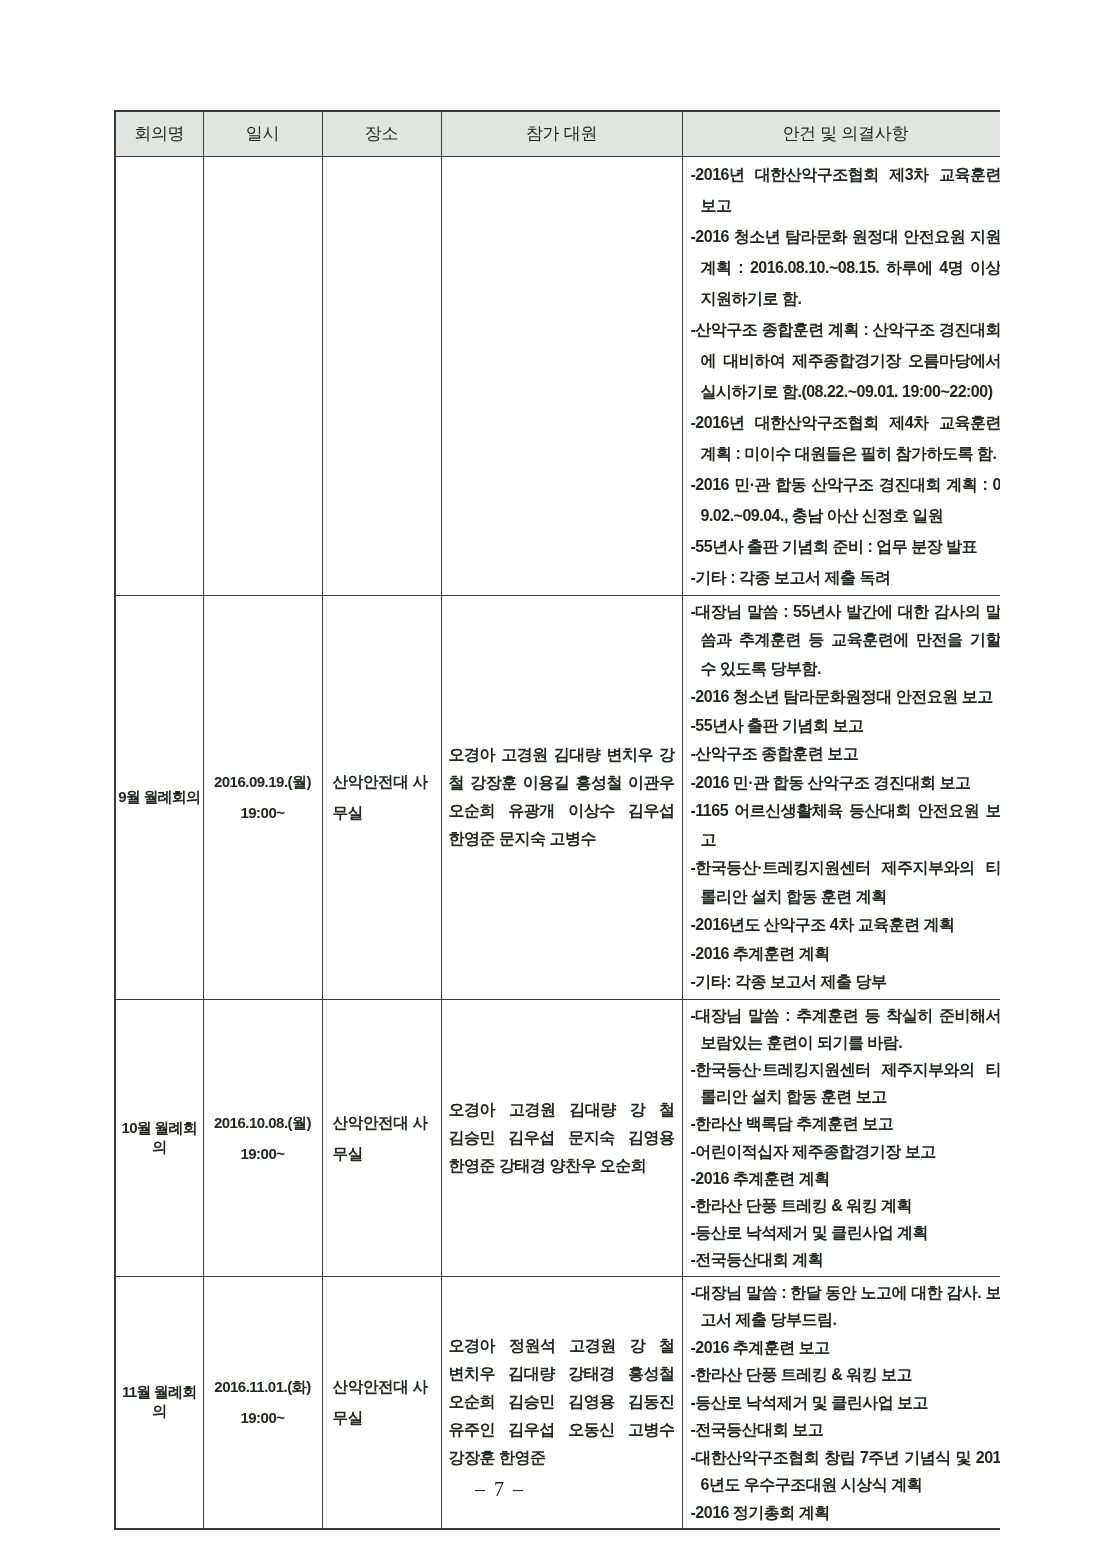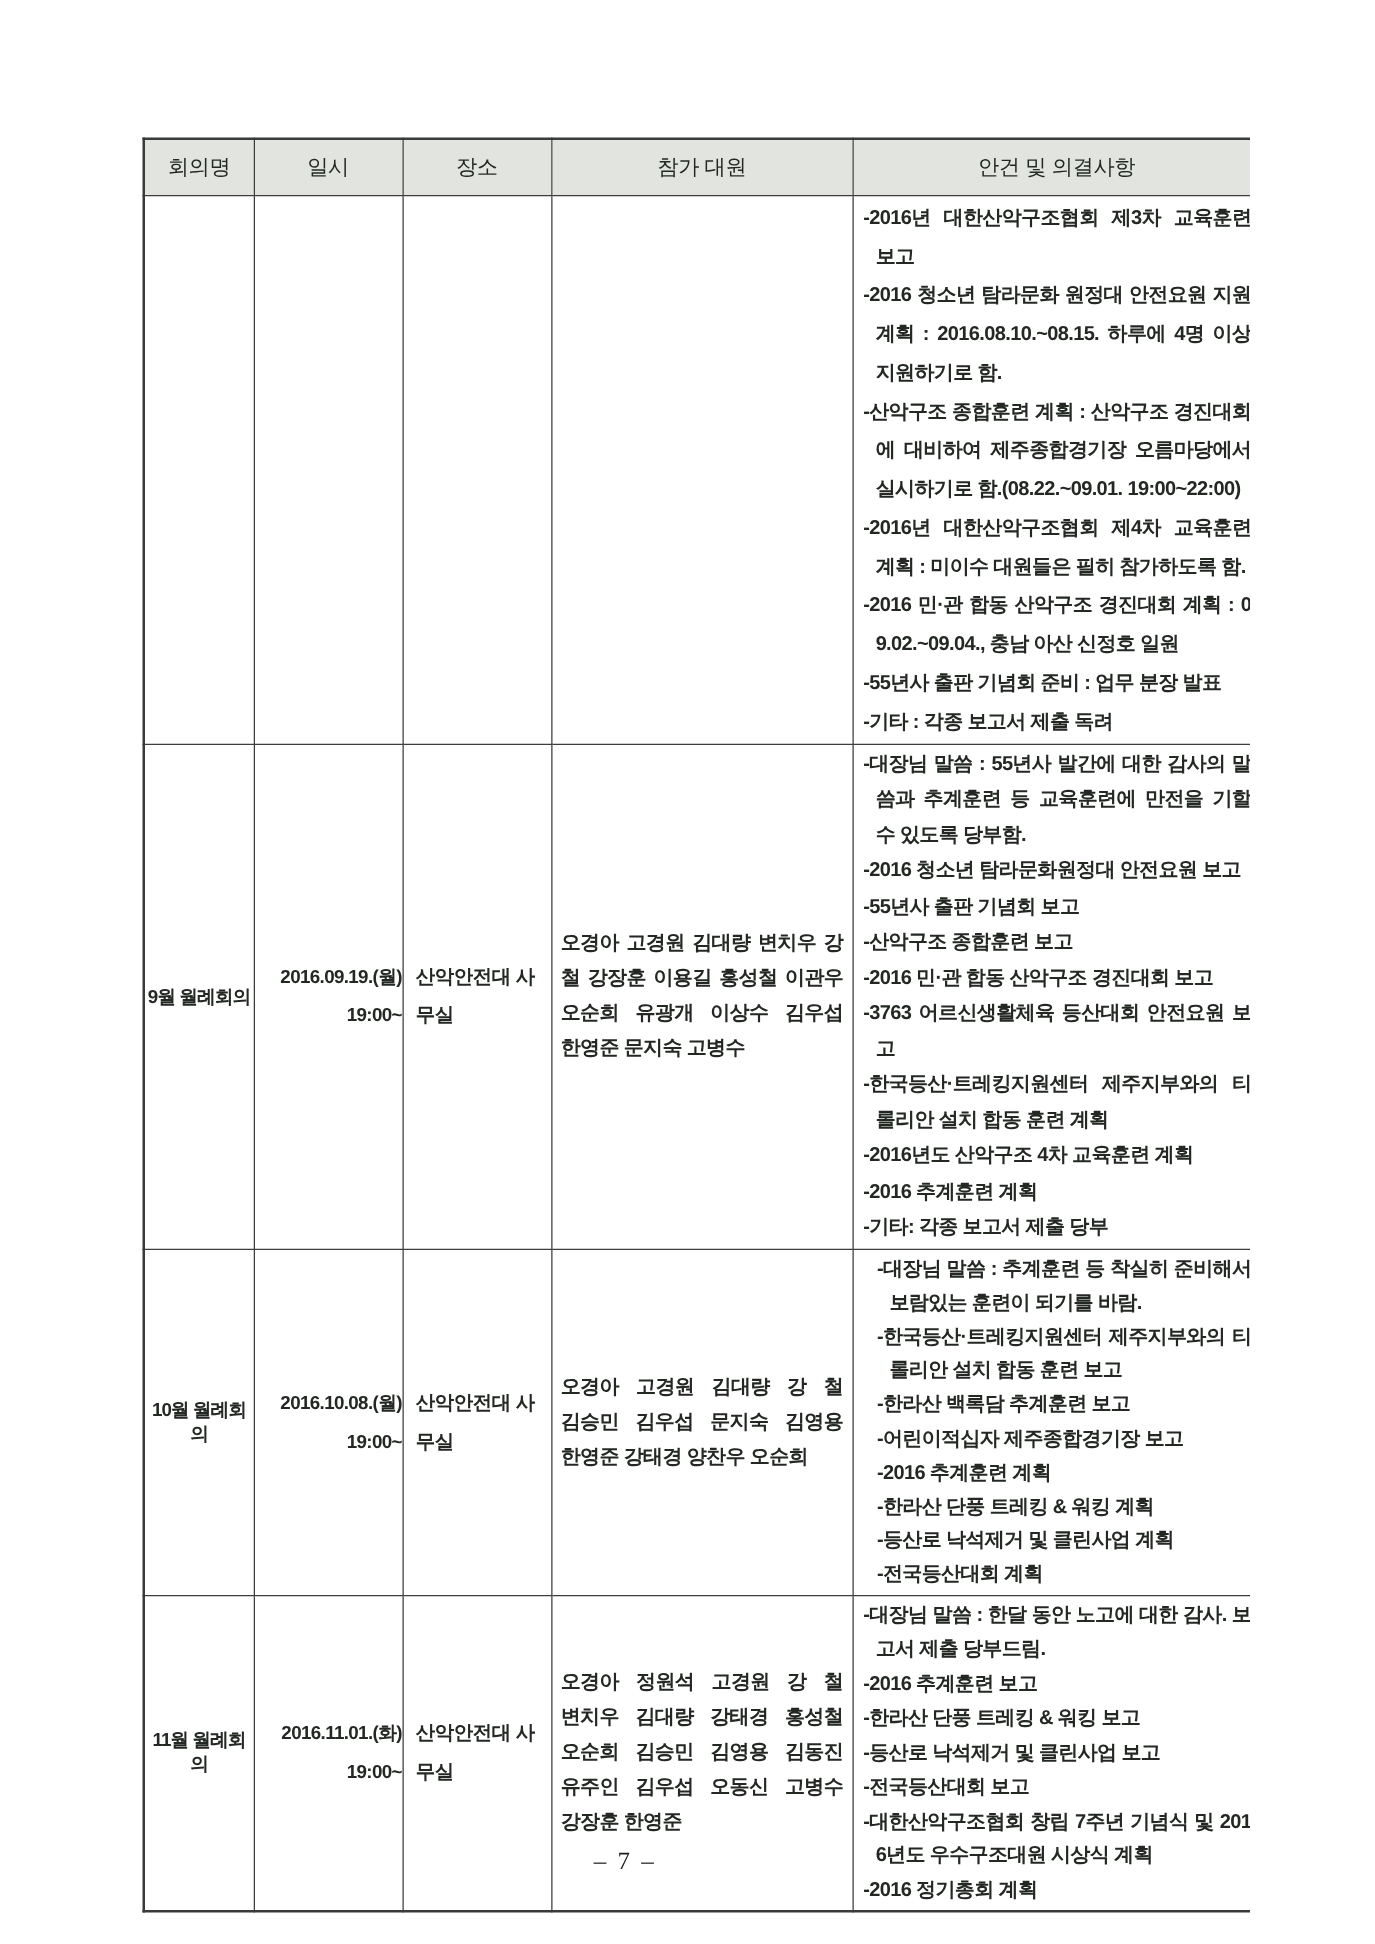--- a/index.html
+++ b/index.html
@@ -43,21 +43,21 @@
   tr.r3 { height:248px; }
 
   td.c-meeting {
     font-size:15px;
     text-align:center;
     letter-spacing:-0.8px;
     padding:0 1px;
   }
   td.c-datetime {
     font-size:15px;
-    text-align:right;
+    text-align:center;
     letter-spacing:-0.5px;
     line-height:31px;
   }
   td.c-place {
     font-size:15.5px;
     letter-spacing:-0.3px;
     line-height:31px;
     padding:0 10px;
   }
   td.c-participants {
@@ -74,21 +74,21 @@
     padding:2px 7px 2px 8px;
   }
   .agenda-item {
     text-align:justify;
     word-break:break-all;
     padding-left:10px;
     text-indent:-10px;
   }
   tr.r0 .agenda-item { line-height:31px; }
   tr.r1 .agenda-item { line-height:28.5px; }
-  tr.r2 .agenda-item { line-height:27.2px;margin-left:11px; }
+  tr.r2 .agenda-item { line-height:27.2px; }
   tr.r3 .agenda-item { line-height:27.5px; }
 
   .page-number {
     position:absolute;
     left:0; top:1478px;
     width:100%;
     text-align:center;
     font-family:"Liberation Serif", "DejaVu Serif", serif;
     font-size:20px;
     letter-spacing:2px;
@@ -140,21 +140,21 @@
             <div>19:00~</div>
           </td>
           <td class="c-place">산악안전대 사무실</td>
           <td class="c-participants">오경아 고경원 김대량 변치우 강 철 강장훈 이용길 홍성철 이관우 오순희 유광개 이상수 김우섭 한영준 문지숙 고병수</td>
           <td class="c-agenda">
             <div class="agenda-item">-대장님 말씀 : 55년사 발간에 대한 감사의 말씀과 추계훈련 등 교육훈련에 만전을 기할 수 있도록 당부함.</div>
             <div class="agenda-item">-2016 청소년 탐라문화원정대 안전요원 보고</div>
             <div class="agenda-item">-55년사 출판 기념회 보고</div>
             <div class="agenda-item">-산악구조 종합훈련 보고</div>
             <div class="agenda-item">-2016 민·관 합동 산악구조 경진대회 보고</div>
-            <div class="agenda-item">-3763 어르신생활체육 등산대회 안전요원 보고</div>
+            <div class="agenda-item">-1165 어르신생활체육 등산대회 안전요원 보고</div>
             <div class="agenda-item">-한국등산·트레킹지원센터 제주지부와의 티롤리안 설치 합동 훈련 계획</div>
             <div class="agenda-item">-2016년도 산악구조 4차 교육훈련 계획</div>
             <div class="agenda-item">-2016 추계훈련 계획</div>
             <div class="agenda-item">-기타: 각종 보고서 제출 당부</div>
           </td>
         </tr>
         <tr class="r2">
           <td class="c-meeting">10월 월례회의</td>
           <td class="c-datetime">
             <div>2016.10.08.(월)</div>

